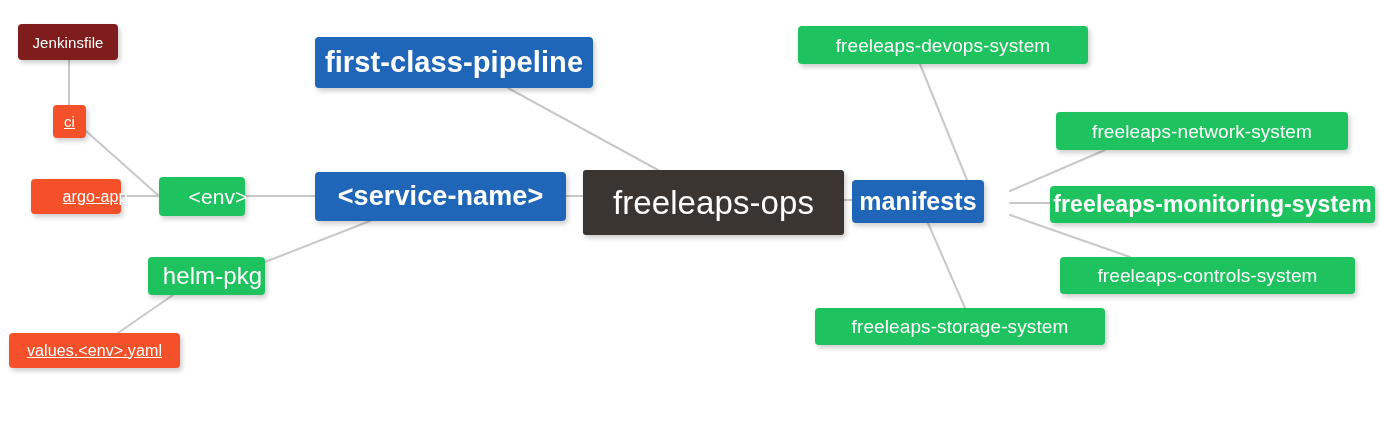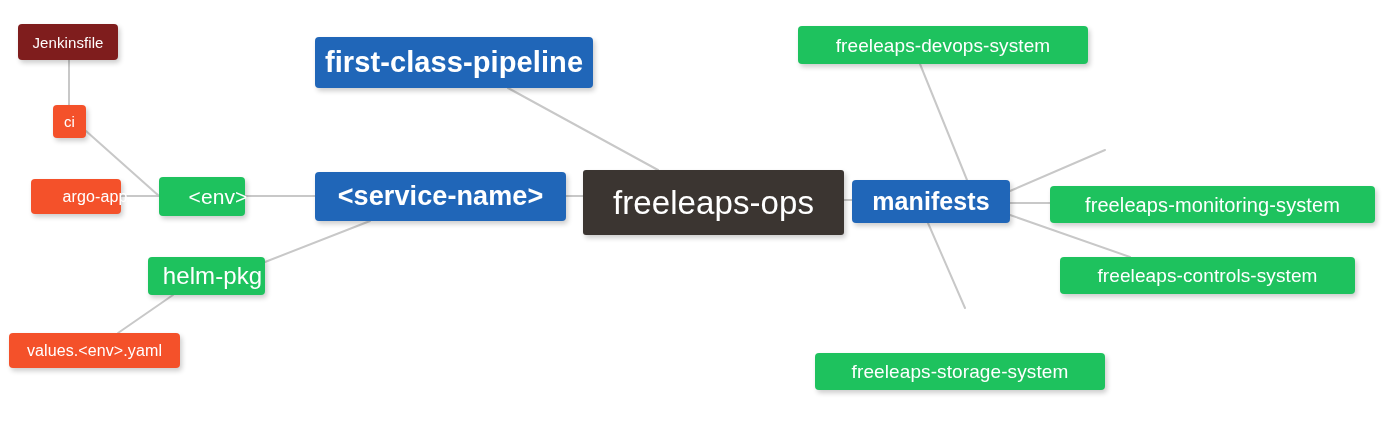--- a/index.html
+++ b/index.html
@@ -56,21 +56,21 @@
     line-height: 1;
     letter-spacing: 0.1px;
     user-select: none;
   }
   .mm-node.root {
     background: #3b3531;
     border-radius: 3px;
   }
   .mm-node.blue   { background: #2066b8; font-weight: bold; }
   .mm-node.green  { background: #1ec25e; }
-  .mm-node.red    { background: #f4512a; }
+  .mm-node.red    { background: #f4512a; text-decoration: underline; }
   .mm-node.orange { background: #7f1d1d; }
 </style>
 </head>
 <body>
 
 <div id="mindmap-canvas">
   <svg id="edge-layer" viewBox="0 0 1390 421">
       <line x1="69" y1="60" x2="69" y2="105" class="mm-edge" stroke="#c8c8c8"></line>
       <line x1="86" y1="131" x2="159" y2="196" class="mm-edge" stroke="#c8c8c8"></line>
       <line x1="121" y1="196" x2="159" y2="196" class="mm-edge" stroke="#c8c8c8"></line>
@@ -89,19 +89,20 @@
   <div id="node-layer">
       <div class="mm-node orange" style="left: 18px; top: 24px; width: 100px; height: 36px; font-size: 15px;">Jenkinsfile</div>
       <div class="mm-node red" style="left: 53px; top: 105px; width: 33px; height: 33px; font-size: 15px;">ci</div>
       <div class="mm-node red" style="left: 31px; top: 179px; width: 90px; height: 35px; font-size: 16px; padding-left: 38px;">argo-app</div>
       <div class="mm-node green" style="left: 159px; top: 177px; width: 86px; height: 39px; font-size: 21px; padding-left: 32px;">&lt;env&gt;</div>
       <div class="mm-node green" style="left: 148px; top: 257px; width: 117px; height: 38px; font-size: 24px; padding-left: 12px;">helm-pkg</div>
       <div class="mm-node red" style="left: 9px; top: 333px; width: 171px; height: 35px; font-size: 16px;">values.&lt;env&gt;.yaml</div>
       <div class="mm-node blue" style="left: 315px; top: 37px; width: 278px; height: 51px; font-size: 29px;">first-class-pipeline</div>
       <div class="mm-node blue" style="left: 315px; top: 172px; width: 251px; height: 49px; font-size: 27px;">&lt;service-name&gt;</div>
       <div class="mm-node root" style="left: 583px; top: 170px; width: 261px; height: 65px; font-size: 33px;">freeleaps-ops</div>
-      <div class="mm-node blue" style="left: 852px; top: 180px; width: 158px; height: 43px; font-size: 25px;">manifests</div>
+      <div class="mm-node blue" style="left: 852px; top: 180px; width: 132px; height: 43px; font-size: 25px;">manifests</div>
       <div class="mm-node green" style="left: 798px; top: 26px; width: 290px; height: 38px; font-size: 19px;">freeleaps-devops-system</div>
-      <div class="mm-node green" style="left: 1050px; top: 186px; width: 325px; height: 37px; font-size: 20px;">freeleaps-monitoring-system</div>
+      <div class="mm-node green" style="left: 1056px; top: 112px; width: 292px; height: 38px; font-size: 19px;">freeleaps-network-system</div>
+      <div class="mm-node green" style="left: 1050px; top: 186px; width: 325px; height: 37px; font-size: 23px; font-weight: bold;">freeleaps-monitoring-system</div>
       <div class="mm-node green" style="left: 1060px; top: 257px; width: 295px; height: 37px; font-size: 19px;">freeleaps-controls-system</div>
-      <div class="mm-node green" style="left: 815px; top: 308px; width: 290px; height: 37px; font-size: 19px; margin-top: 45px;">freeleaps-storage-system</div>
+      <div class="mm-node green" style="left: 815px; top: 308px; width: 290px; height: 37px; font-size: 19px;">freeleaps-storage-system</div>
     </div>
 </div>
 
 </body></html>

